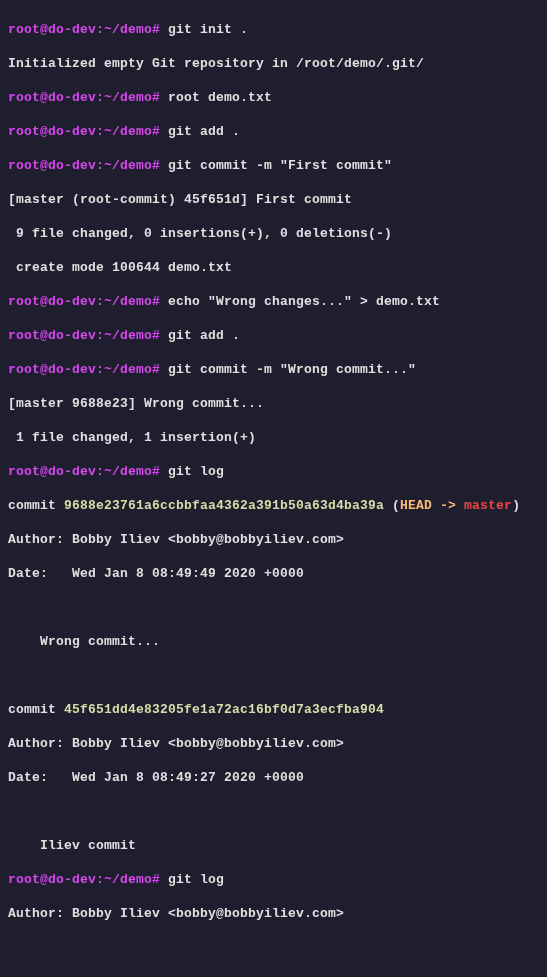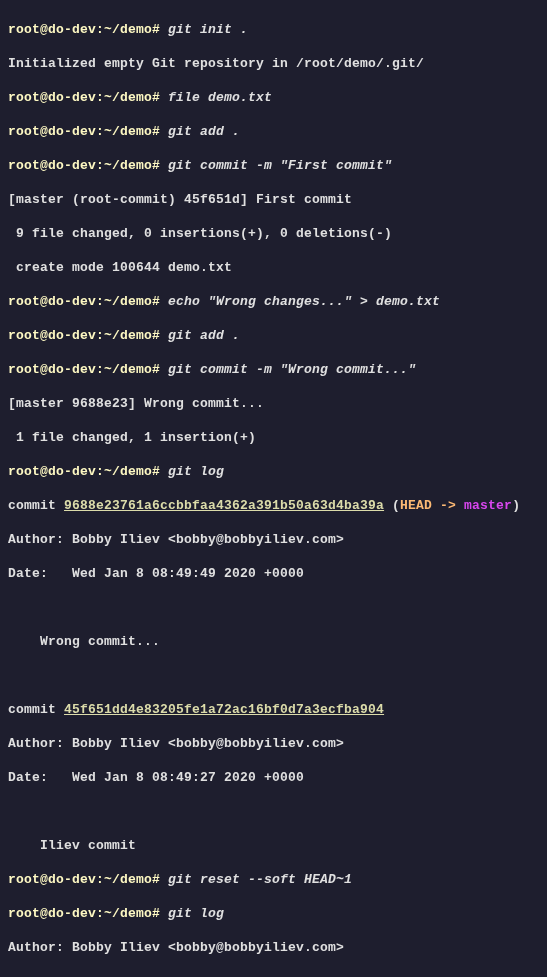--- a/index.html
+++ b/index.html
@@ -14,33 +14,33 @@
     font-size: 13px;
     line-height: 17px;
     color: #e0e0e0;
     background: #1e1e2e;
     padding: 4px 8px 8px 8px;
     white-space: pre;
     letter-spacing: 0.2px;
     font-weight: bold;
   }
   .line { display: block; }
-  .prompt-user { color: #fef9c3; }
-  .cmd { color: #e0e0e0; font-style: italic; }
-  .hash { color: #dcdcaa; text-decoration: underline; } 
+  .prompt-user { color: #d946ef; }
+  .cmd { color: #e0e0e0; }
+  .hash { color: #dcdcaa; } 
   .head { color: #fdba74; }
-  .branch { color: #d946ef; }
+  .branch { color: #ef4444; }
 </style>
 </head>
 <body>
 
 <div class="terminal">
 <span class="line"><span class="prompt-user">root@do-dev:~/demo#</span> <span class="cmd">git init .</span></span>
 <span class="line">Initialized empty Git repository in /root/demo/.git/</span>
-<span class="line"><span class="prompt-user">root@do-dev:~/demo#</span> <span class="cmd">file demo.txt</span></span>
+<span class="line"><span class="prompt-user">root@do-dev:~/demo#</span> <span class="cmd">root demo.txt</span></span>
 <span class="line"><span class="prompt-user">root@do-dev:~/demo#</span> <span class="cmd">git add .</span></span>
 <span class="line"><span class="prompt-user">root@do-dev:~/demo#</span> <span class="cmd">git commit -m "First commit"</span></span>
 <span class="line">[master (root-commit) 45f651d] First commit</span>
 <span class="line"> 9 file changed, 0 insertions(+), 0 deletions(-)</span>
 <span class="line"> create mode 100644 demo.txt</span>
 <span class="line"><span class="prompt-user">root@do-dev:~/demo#</span> <span class="cmd">echo "Wrong changes..." &gt; demo.txt</span></span>
 <span class="line"><span class="prompt-user">root@do-dev:~/demo#</span> <span class="cmd">git add .</span></span>
 <span class="line"><span class="prompt-user">root@do-dev:~/demo#</span> <span class="cmd">git commit -m "Wrong commit..."</span></span>
 <span class="line">[master 9688e23] Wrong commit...</span>
 <span class="line"> 1 file changed, 1 insertion(+)</span>
@@ -49,21 +49,20 @@
 <span class="line">Author: Bobby Iliev &lt;bobby@bobbyiliev.com&gt;</span>
 <span class="line">Date:   Wed Jan 8 08:49:49 2020 +0000</span>
 <span class="line"> </span>
 <span class="line">    Wrong commit...</span>
 <span class="line"> </span>
 <span class="line"><span>commit </span><span class="hash">45f651dd4e83205fe1a72ac16bf0d7a3ecfba904</span></span>
 <span class="line">Author: Bobby Iliev &lt;bobby@bobbyiliev.com&gt;</span>
 <span class="line">Date:   Wed Jan 8 08:49:27 2020 +0000</span>
 <span class="line"> </span>
 <span class="line">    Iliev commit</span>
-<span class="line"><span class="prompt-user">root@do-dev:~/demo#</span> <span class="cmd">git reset --soft HEAD~1</span></span>
 <span class="line"><span class="prompt-user">root@do-dev:~/demo#</span> <span class="cmd">git log</span></span>
 <span class="line">Author: Bobby Iliev &lt;bobby@bobbyiliev.com&gt;</span>
 
 
 
 
 
 
 
 

